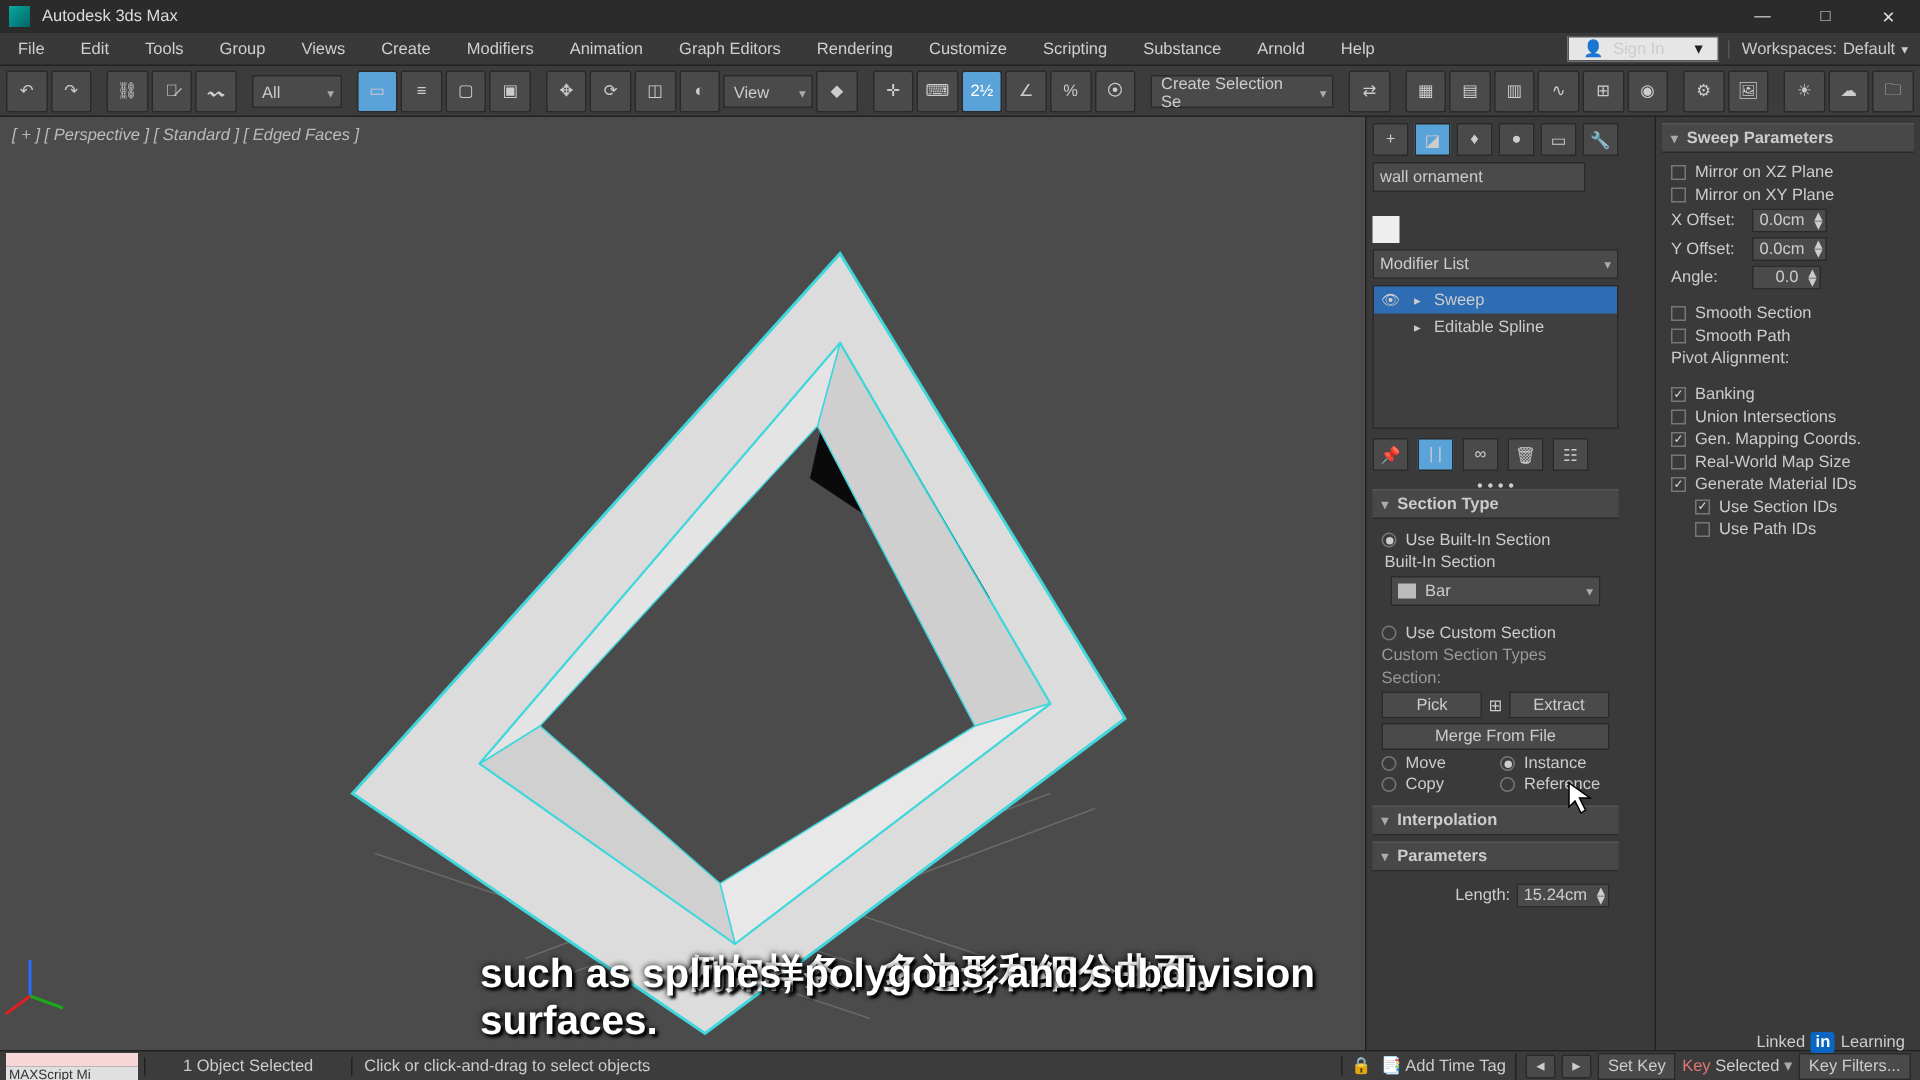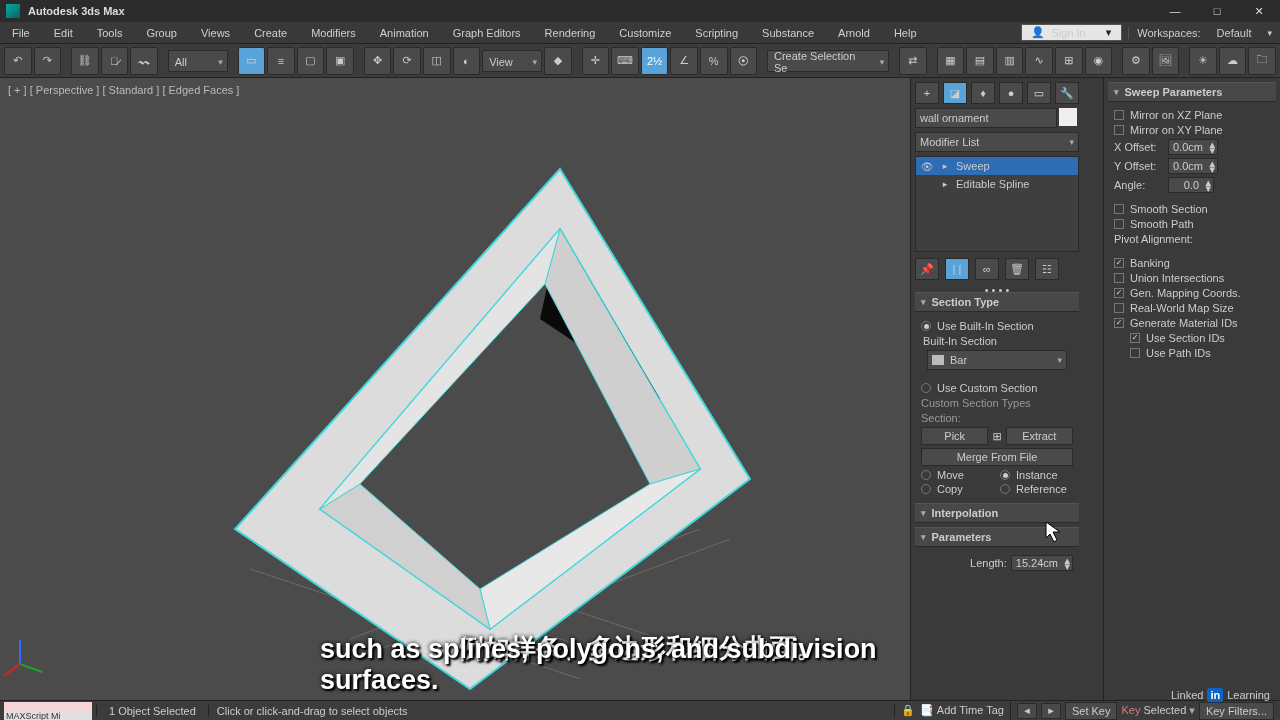--- a/index.html
+++ b/index.html
@@ -1,43 +1,43 @@
 <!DOCTYPE html>
 <html><head>
 <meta charset="utf-8">
 <style>
 * { margin: 0; padding: 0; box-sizing: border-box; font-family: "Segoe UI", Tahoma, sans-serif; font-size: 11px; color: #ccc; }
 body { background: #393939; width: 1280px; height: 720px; overflow: hidden; user-select: none; }
 .titlebar { height: 22px; background: #2b2b2b; display: flex; align-items: center; padding-left: 6px; }
 .titlebar .logo { width: 14px; height: 14px; background: linear-gradient(135deg,#0aa89e,#066); margin-right: 8px; }
-.titlebar .title { flex: 1; color: #ddd; font-weight: bold; }
+.titlebar .title { flex: 1; color: #ddd; }
 .win-btns { display: flex; }
 .win-btns div { width: 42px; height: 22px; display: flex; align-items: center; justify-content: center; color: #ddd; }
 .menubar { height: 22px; background: #393939; display: flex; align-items: center; border-bottom: 1px solid #222; }
 .menubar .mitem { padding: 0 12px; line-height: 22px; cursor: pointer; color: #d0d0d0; }
 .signin { background: #e6e6e6; color: #222; padding: 1px 10px; margin-left: 8px; border: 1px solid #555; display:flex; align-items:center; gap:6px;}
 .signin .chev { color:#222; margin-left:14px; }
-.ws { padding: 0 8px; color: #aaa; border-left: 1px solid #555; margin-left: 6px; display:flex; align-items:center; gap:16px;}
+.ws { padding: 0 8px; color: #aaa; border-left: 1px solid #555; margin-left: 6px; display:flex; align-items:center; gap:4px;}
 .toolbar { height: 34px; background: #3c3c3c; border-bottom: 1px solid #222; display: flex; align-items: center; padding: 0 4px; gap: 2px; }
 .tb-btn { width: 28px; height: 28px; background: #4a4a4a; border: 1px solid #2a2a2a; display: flex; align-items: center; justify-content: center; border-radius: 2px; }
 .tb-btn.active { background: #5aa3d8; }
 .tb-sep { width: 6px; }
 .tb-dd { height: 22px; background: #4a4a4a; border: 1px solid #2a2a2a; padding: 3px 18px 0 6px; display:flex; align-items:center; min-width:60px; position:relative;}
 .tb-dd::after{content:"▾"; position:absolute; right:4px; color:#aaa; font-size:9px;}
 .main { display: flex; height: calc(720px - 22px - 22px - 34px - 20px); }
-.viewport { flex: 1; background: #4b4b4b; position: relative; overflow:hidden; }
+.viewport { flex: 1; background: #4b4b4b; position: relative; overflow:hidden;font-style:italic; }
 .viewport .label { position: absolute; top: 6px; left: 8px; color: #bbb; font-size: 11px; }
 .viewport svg { width: 100%; height: 100%; }
 .panel-right { width: 370px; background: #3a3a3a; display: flex; }
 .modpanel { width: 180px; border-left: 1px solid #222; padding: 4px; display:flex; flex-direction:column; gap:4px;}
 .proppanel { width: 190px; border-left: 1px solid #222; padding: 4px; display:flex; flex-direction:column; gap:3px;margin-left:20px;}
 .tab-row { display:flex; gap:4px; height:22px; }
 .tab-row .tab { width:24px; height:22px; background:#4a4a4a; border:1px solid #2a2a2a; display:flex; align-items:center; justify-content:center;}
 .name-input { height:20px; background:#4a4a4a; border:1px solid #2a2a2a; padding:0 4px; display:flex; align-items:center; width: calc(100% - 22px);}
-.name-row { display:flex; gap:2px; }
+.name-row { display:flex; gap:16px;flex-direction:column; }
 .swatch { width:18px; height:18px; background:#eee;}
 .mod-dd { height:20px; background:#4a4a4a; border:1px solid #2a2a2a; padding:0 4px; display:flex; align-items:center; position:relative;}
 .mod-dd::after{content:"▾"; position:absolute; right:4px; color:#aaa; font-size:9px;}
 .stack { background:#3f3f3f; border:1px solid #2a2a2a; height:96px; }
 .stack-item { display:flex; align-items:center; height:18px; padding:0 4px; gap:6px;}
 .stack-item.sel { background:#2e6db4; color:#fff; }
 .stack-item .eye { width:14px; text-align:center; font-size:10px;}
 .stack-item .exp { width:10px; text-align:center; font-size:9px;}
 .stack-btns { display:flex; gap:6px; margin-top:2px;}
 .stack-btns .sb { width:24px; height:22px; background:#4a4a4a; border:1px solid #2a2a2a; display:flex; align-items:center; justify-content:center;}
@@ -378,21 +378,21 @@
       </div>
     </div>
   </div>
 </div>
 
 <div class="statusbar">
   <div class="status-swatches">
     <div style="background:#f6d6d6;"></div>
     <div style="background:#e0e0e0; color:#333; font-size:9px; padding-left:2px;">MAXScript Mi</div>
   </div>
-  <div style="border-left:1px solid #222; padding:0 12px;">1 Object Selected</div>
+  <div style="border-left:1px solid #222; padding:0 25px;">1 Object Selected</div>
   <div style="border-left:1px solid #222; padding:0 8px; flex:1;">Click or click-and-drag to select objects</div>
   <div style="display:flex; gap:6px; align-items:center; padding:0 6px; border-left:1px solid #222;">
     <span>🔒</span>
     <span>📑 <span>Add Time Tag</span></span>
   </div>
   <div style="display:flex; gap:4px; align-items:center; padding:0 6px; border-left:1px solid #222;">
     <span class="tb-btn" style="width:20px;height:16px;">◂</span>
     <span class="tb-btn" style="width:20px;height:16px;">▸</span>
     <span class="btnx">Set Key</span>
     <span style="color:#aaa;"><span style="color:#d77;">Key</span> <span>Selected</span> ▾</span>

